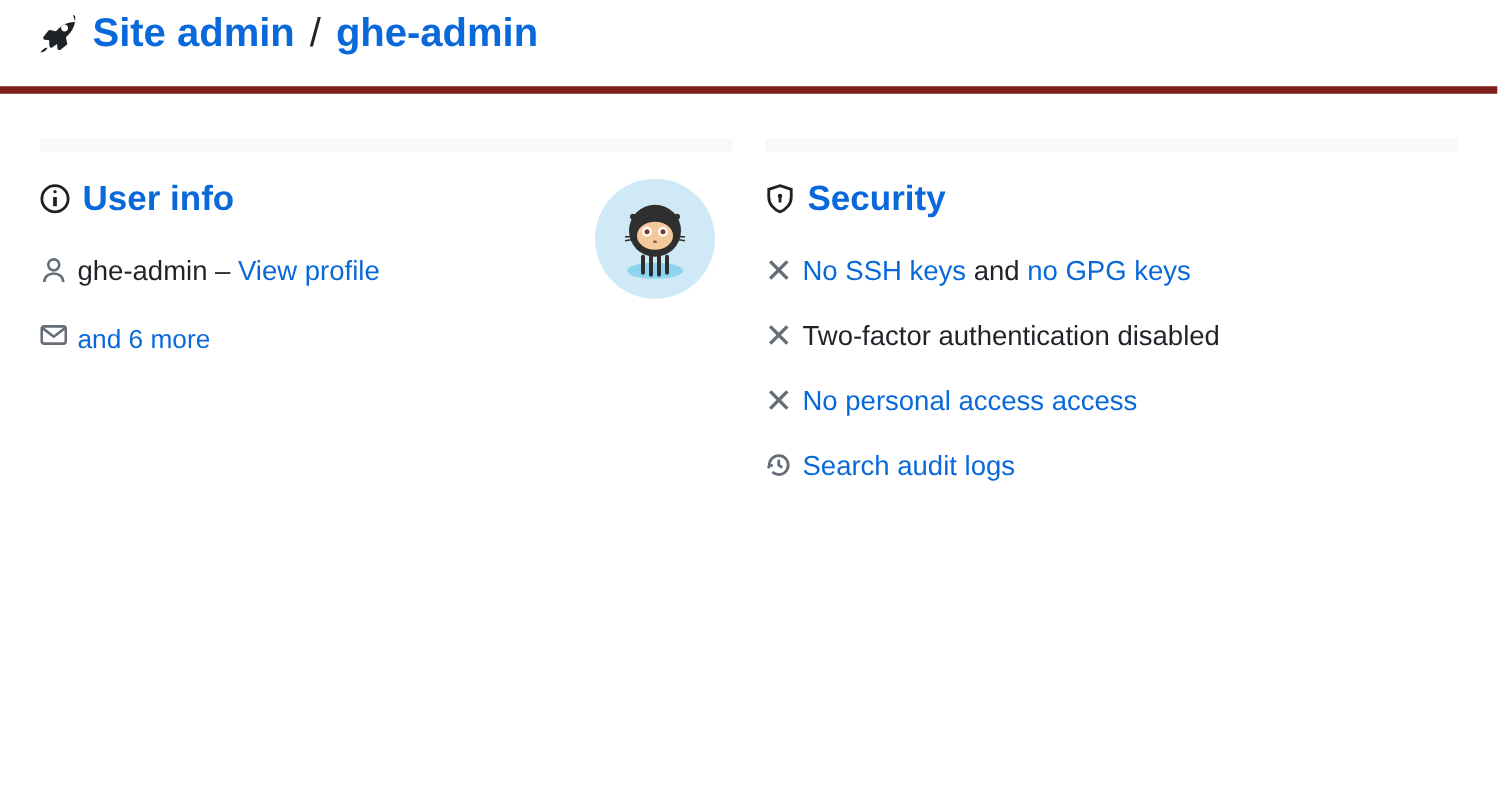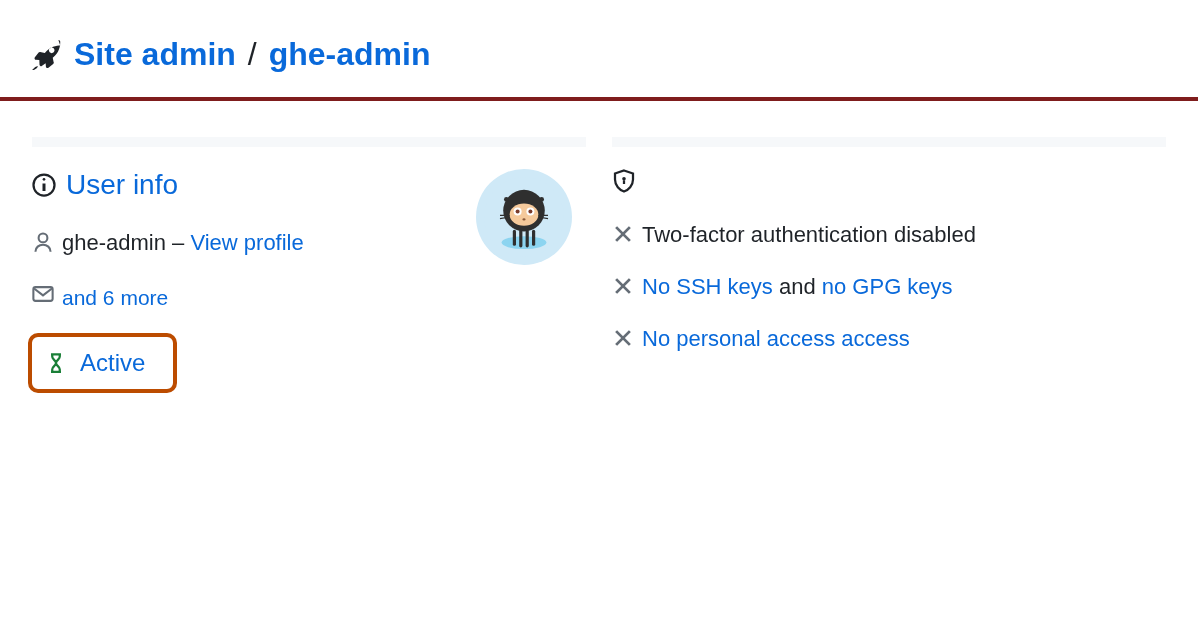--- a/index.html
+++ b/index.html
@@ -3,22 +3,22 @@
   <meta charset="utf-8">
   <style>
     * { box-sizing: border-box; margin: 0; padding: 0; }
     body {
       font-family: -apple-system, BlinkMacSystemFont, "Segoe UI", Helvetica, Arial, sans-serif;
       color: #1f2328;
       background: #ffffff;
       font-size: 16px;
     }
     .header {
-      padding: 36px 32px 24px 32px;
-      border-bottom: 4px solid #7f1d1d;
+      padding: 8px 32px 24px 32px;
+      border-bottom: 6px solid #7f1d1d;
     }
     .breadcrumb {
       display: flex;
       align-items: center;
       gap: 12px;
       font-size: 32px;
       font-weight: 600;
     }
     .breadcrumb a { color: #0969da; text-decoration: none; }
     .breadcrumb .sep { color: #1f2328; font-weight: 400; }
@@ -35,21 +35,21 @@
     .section-header {
       display: flex;
       align-items: center;
       gap: 10px;
       margin-bottom: 26px;
     }
     .section-header .icon { width: 24px; height: 24px; flex-shrink: 0; color: #1f2328; }
     .section-header a {
       color: #0969da;
       font-size: 28px;
-      font-weight: 400;
+      font-weight: 700;
       text-decoration: none;
     }
 
     .row {
       display: flex;
       align-items: flex-start;
       gap: 8px;
       margin-bottom: 20px;
       font-size: 22px;
       line-height: 1.45;
@@ -137,26 +137,20 @@
         <div class="row">
           <svg class="icon" viewBox="0 0 16 16" fill="none" stroke="currentColor" stroke-width="1.5">
             <rect x="1" y="3" width="14" height="10" rx="1.5"></rect>
             <path d="M1.5 4l6.5 5 6.5-5"></path>
           </svg>
           <div class="body">
             <a href="#" class="sub">and 6 more</a>
           </div>
         </div>
 
-        <div class="highlight-box">
-          <svg class="icon" viewBox="0 0 16 16" fill="none" stroke="#1a7f37" stroke-width="1.8">
-            <path d="M4 1h8M4 15h8M5 1v2c0 2 3 3 3 5s-3 3-3 5v2M11 1v2c0 2-3 3-3 5s3 3 3 5v2"></path>
-          </svg>
-          <a href="#">Active</a>
-        </div>
       </div>
 
       <div class="avatar">
         <svg width="80" height="80" viewBox="0 0 100 100">
           <circle cx="50" cy="50" r="50" fill="#cfe9f7"></circle>
           <ellipse cx="50" cy="82" rx="28" ry="8" fill="#8cd4f0"></ellipse>
           <circle cx="50" cy="42" r="26" fill="#2f2f2f"></circle>
           <ellipse cx="50" cy="47" rx="18" ry="14" fill="#f5c99b"></ellipse>
           <circle cx="42" cy="43" r="5" fill="#fff"></circle>
           <circle cx="58" cy="43" r="5" fill="#fff"></circle>
@@ -180,47 +174,58 @@
 
   <div class="column">
     <div class="column-top-bar"></div>
 
     <div class="section-header">
       <svg class="icon" viewBox="0 0 16 16" fill="none" stroke="currentColor" stroke-width="1.5">
         <path d="M8 1l6 2v4c0 4-3 7-6 8-3-1-6-4-6-8V3l6-2z"></path>
         <circle cx="8" cy="6.5" r="1.2" fill="currentColor" stroke="none"></circle>
         <line x1="8" y1="7.5" x2="8" y2="10" stroke-width="1.5"></line>
       </svg>
+      <a href="#">Security</a>
     </div>
 
     <div class="row">
       <svg class="icon x-icon" viewBox="0 0 16 16" stroke="currentColor" stroke-width="2">
         <line x1="3" y1="3" x2="13" y2="13"></line>
         <line x1="13" y1="3" x2="3" y2="13"></line>
       </svg>
       <div class="body">
-        <span class="text">Two-factor authentication disabled</span>
+        <a href="#" class="link">No SSH keys</a><span class="text"> and </span><a href="#" class="link">no GPG keys</a>
       </div>
     </div>
 
     <div class="row">
       <svg class="icon x-icon" viewBox="0 0 16 16" stroke="currentColor" stroke-width="2">
         <line x1="3" y1="3" x2="13" y2="13"></line>
         <line x1="13" y1="3" x2="3" y2="13"></line>
       </svg>
       <div class="body">
-        <a href="#" class="link">No SSH keys</a><span class="text"> and </span><a href="#" class="link">no GPG keys</a>
+        <span class="text">Two-factor authentication disabled</span>
       </div>
     </div>
 
     <div class="row">
       <svg class="icon x-icon" viewBox="0 0 16 16" stroke="currentColor" stroke-width="2">
         <line x1="3" y1="3" x2="13" y2="13"></line>
         <line x1="13" y1="3" x2="3" y2="13"></line>
       </svg>
       <div class="body">
         <a href="#" class="link">No personal access access</a>
       </div>
     </div>
 
+    <div class="row">
+      <svg class="icon history-icon" viewBox="0 0 16 16" fill="none" stroke="currentColor" stroke-width="1.6">
+        <path d="M2.5 8a5.5 5.5 0 1 1 1.8 4.1"></path>
+        <polyline points="2,10 2.5,8 4.5,8.5"></polyline>
+        <polyline points="8,5 8,8 10,9.5"></polyline>
+      </svg>
+      <div class="body">
+        <a href="#" class="link">Search audit logs</a>
+      </div>
+    </div>
   </div>
 
 </div>
 
 </body></html>

